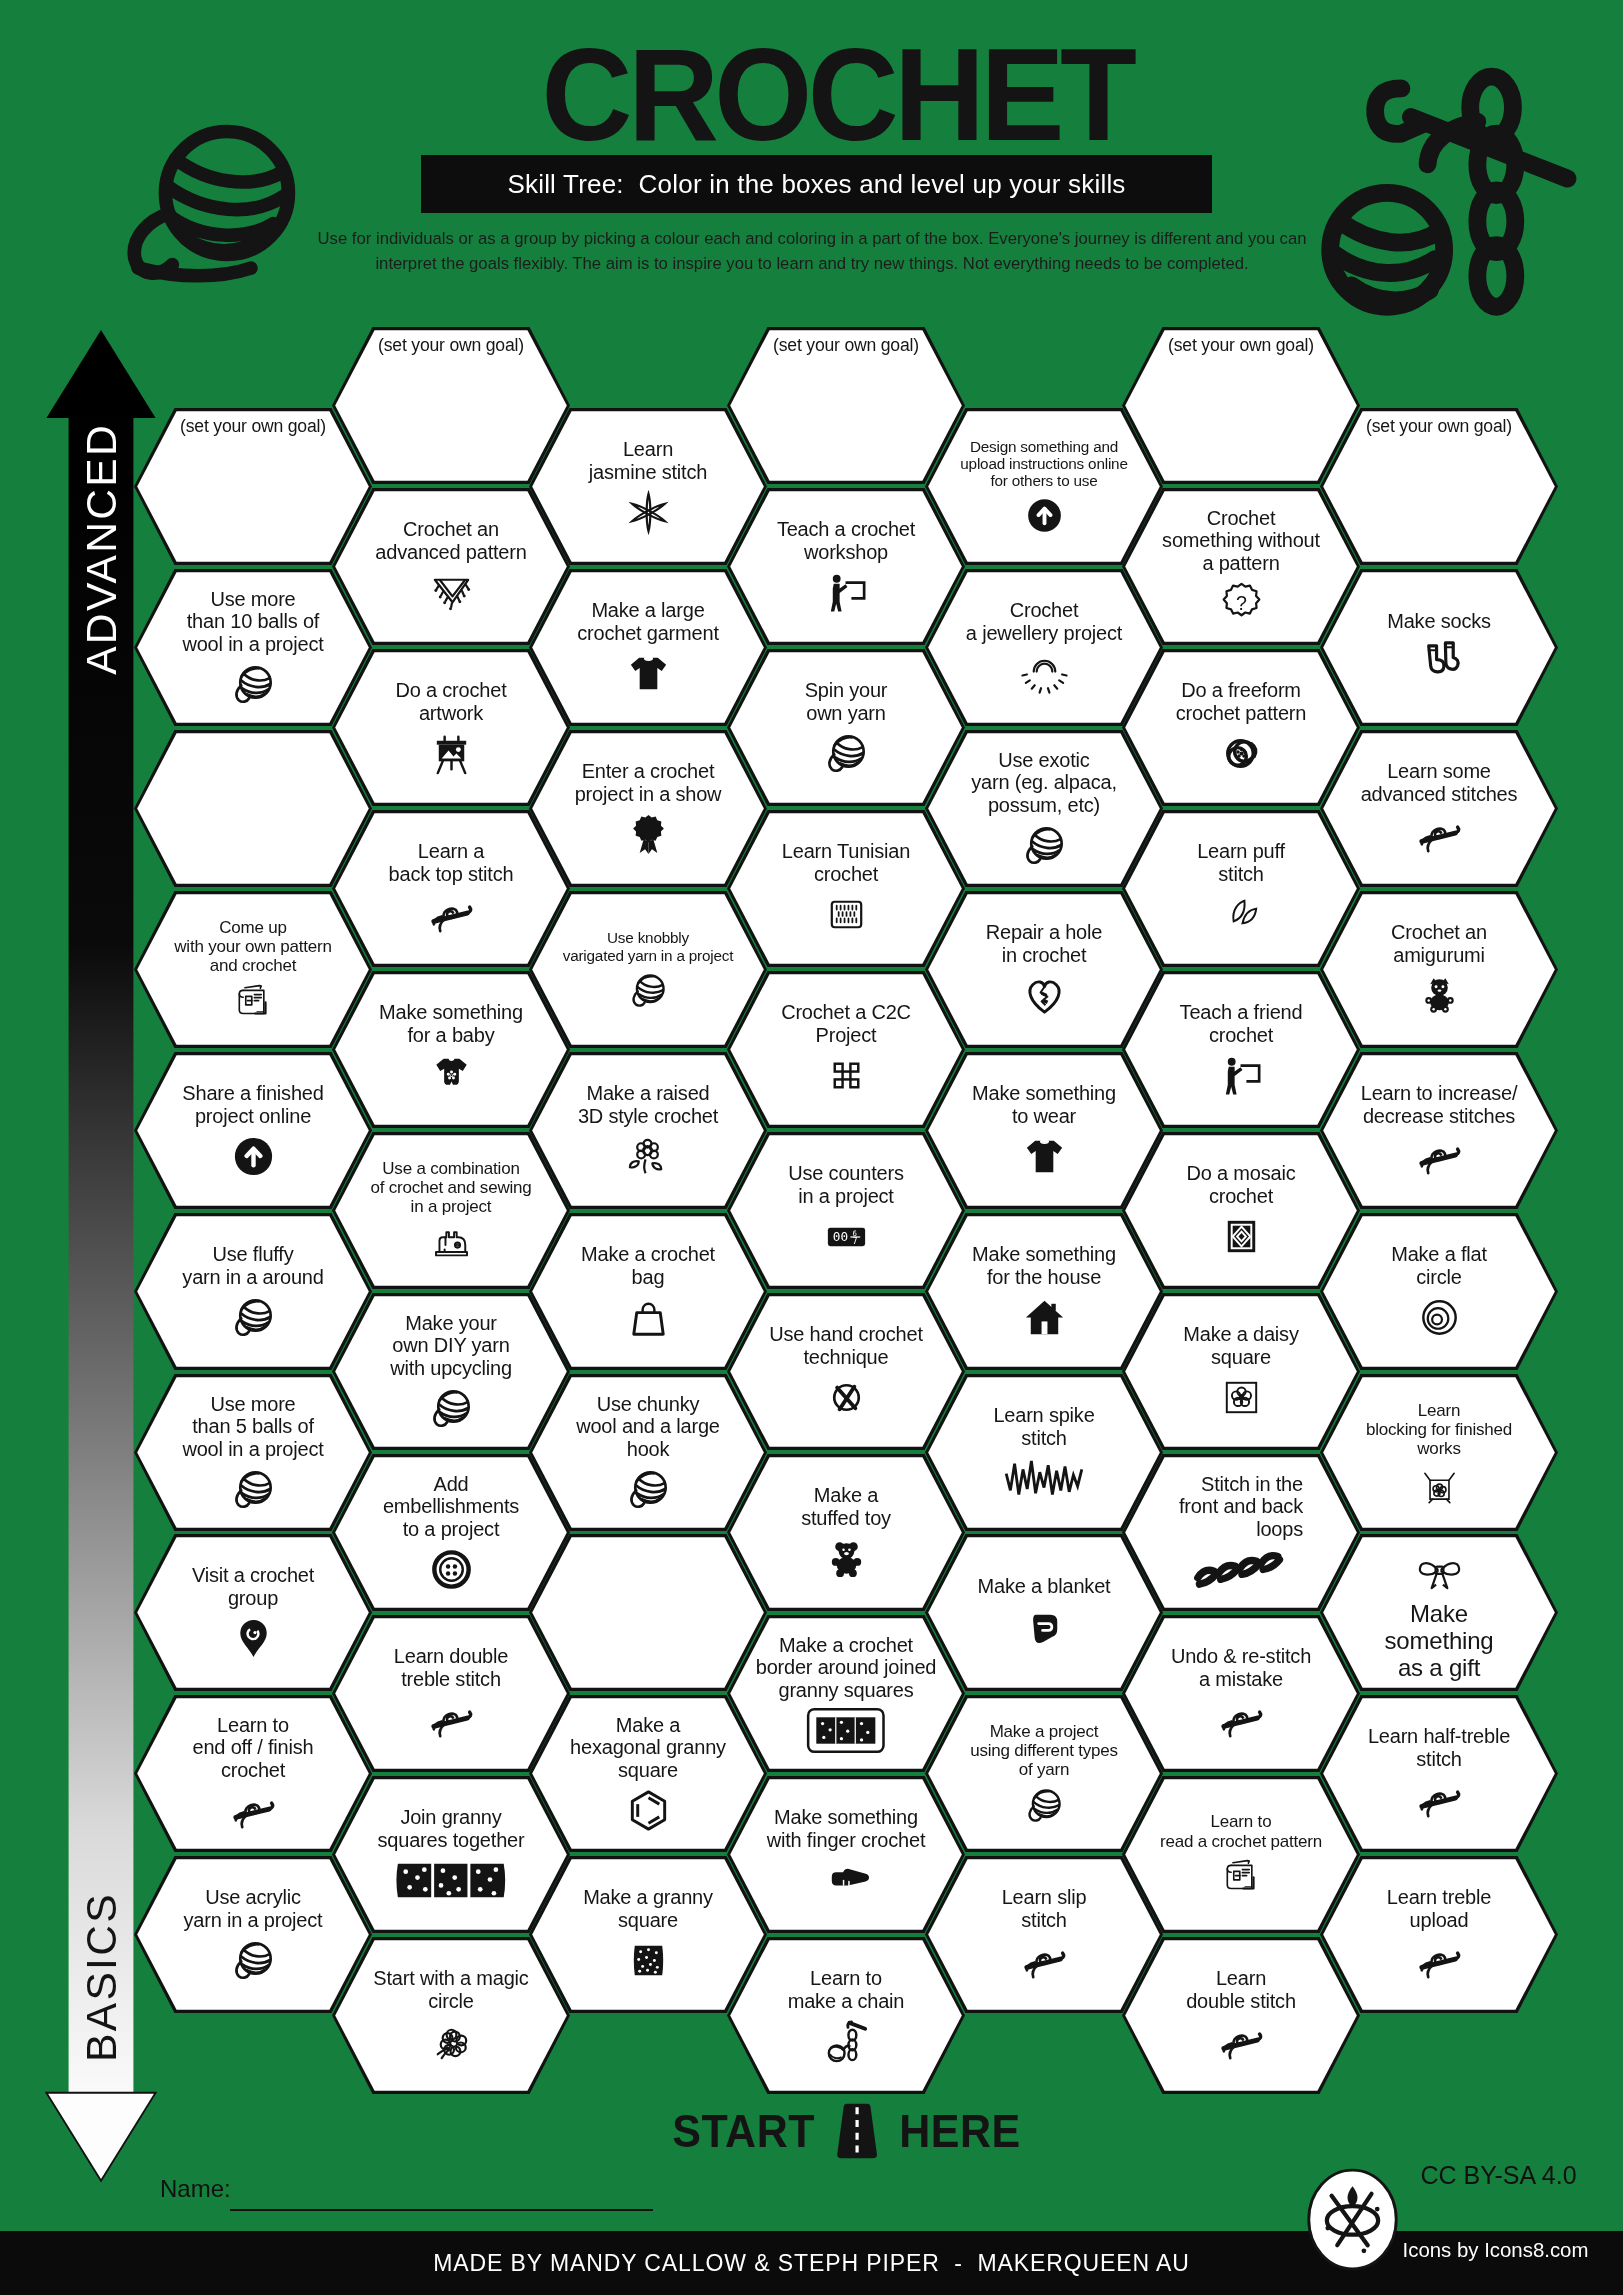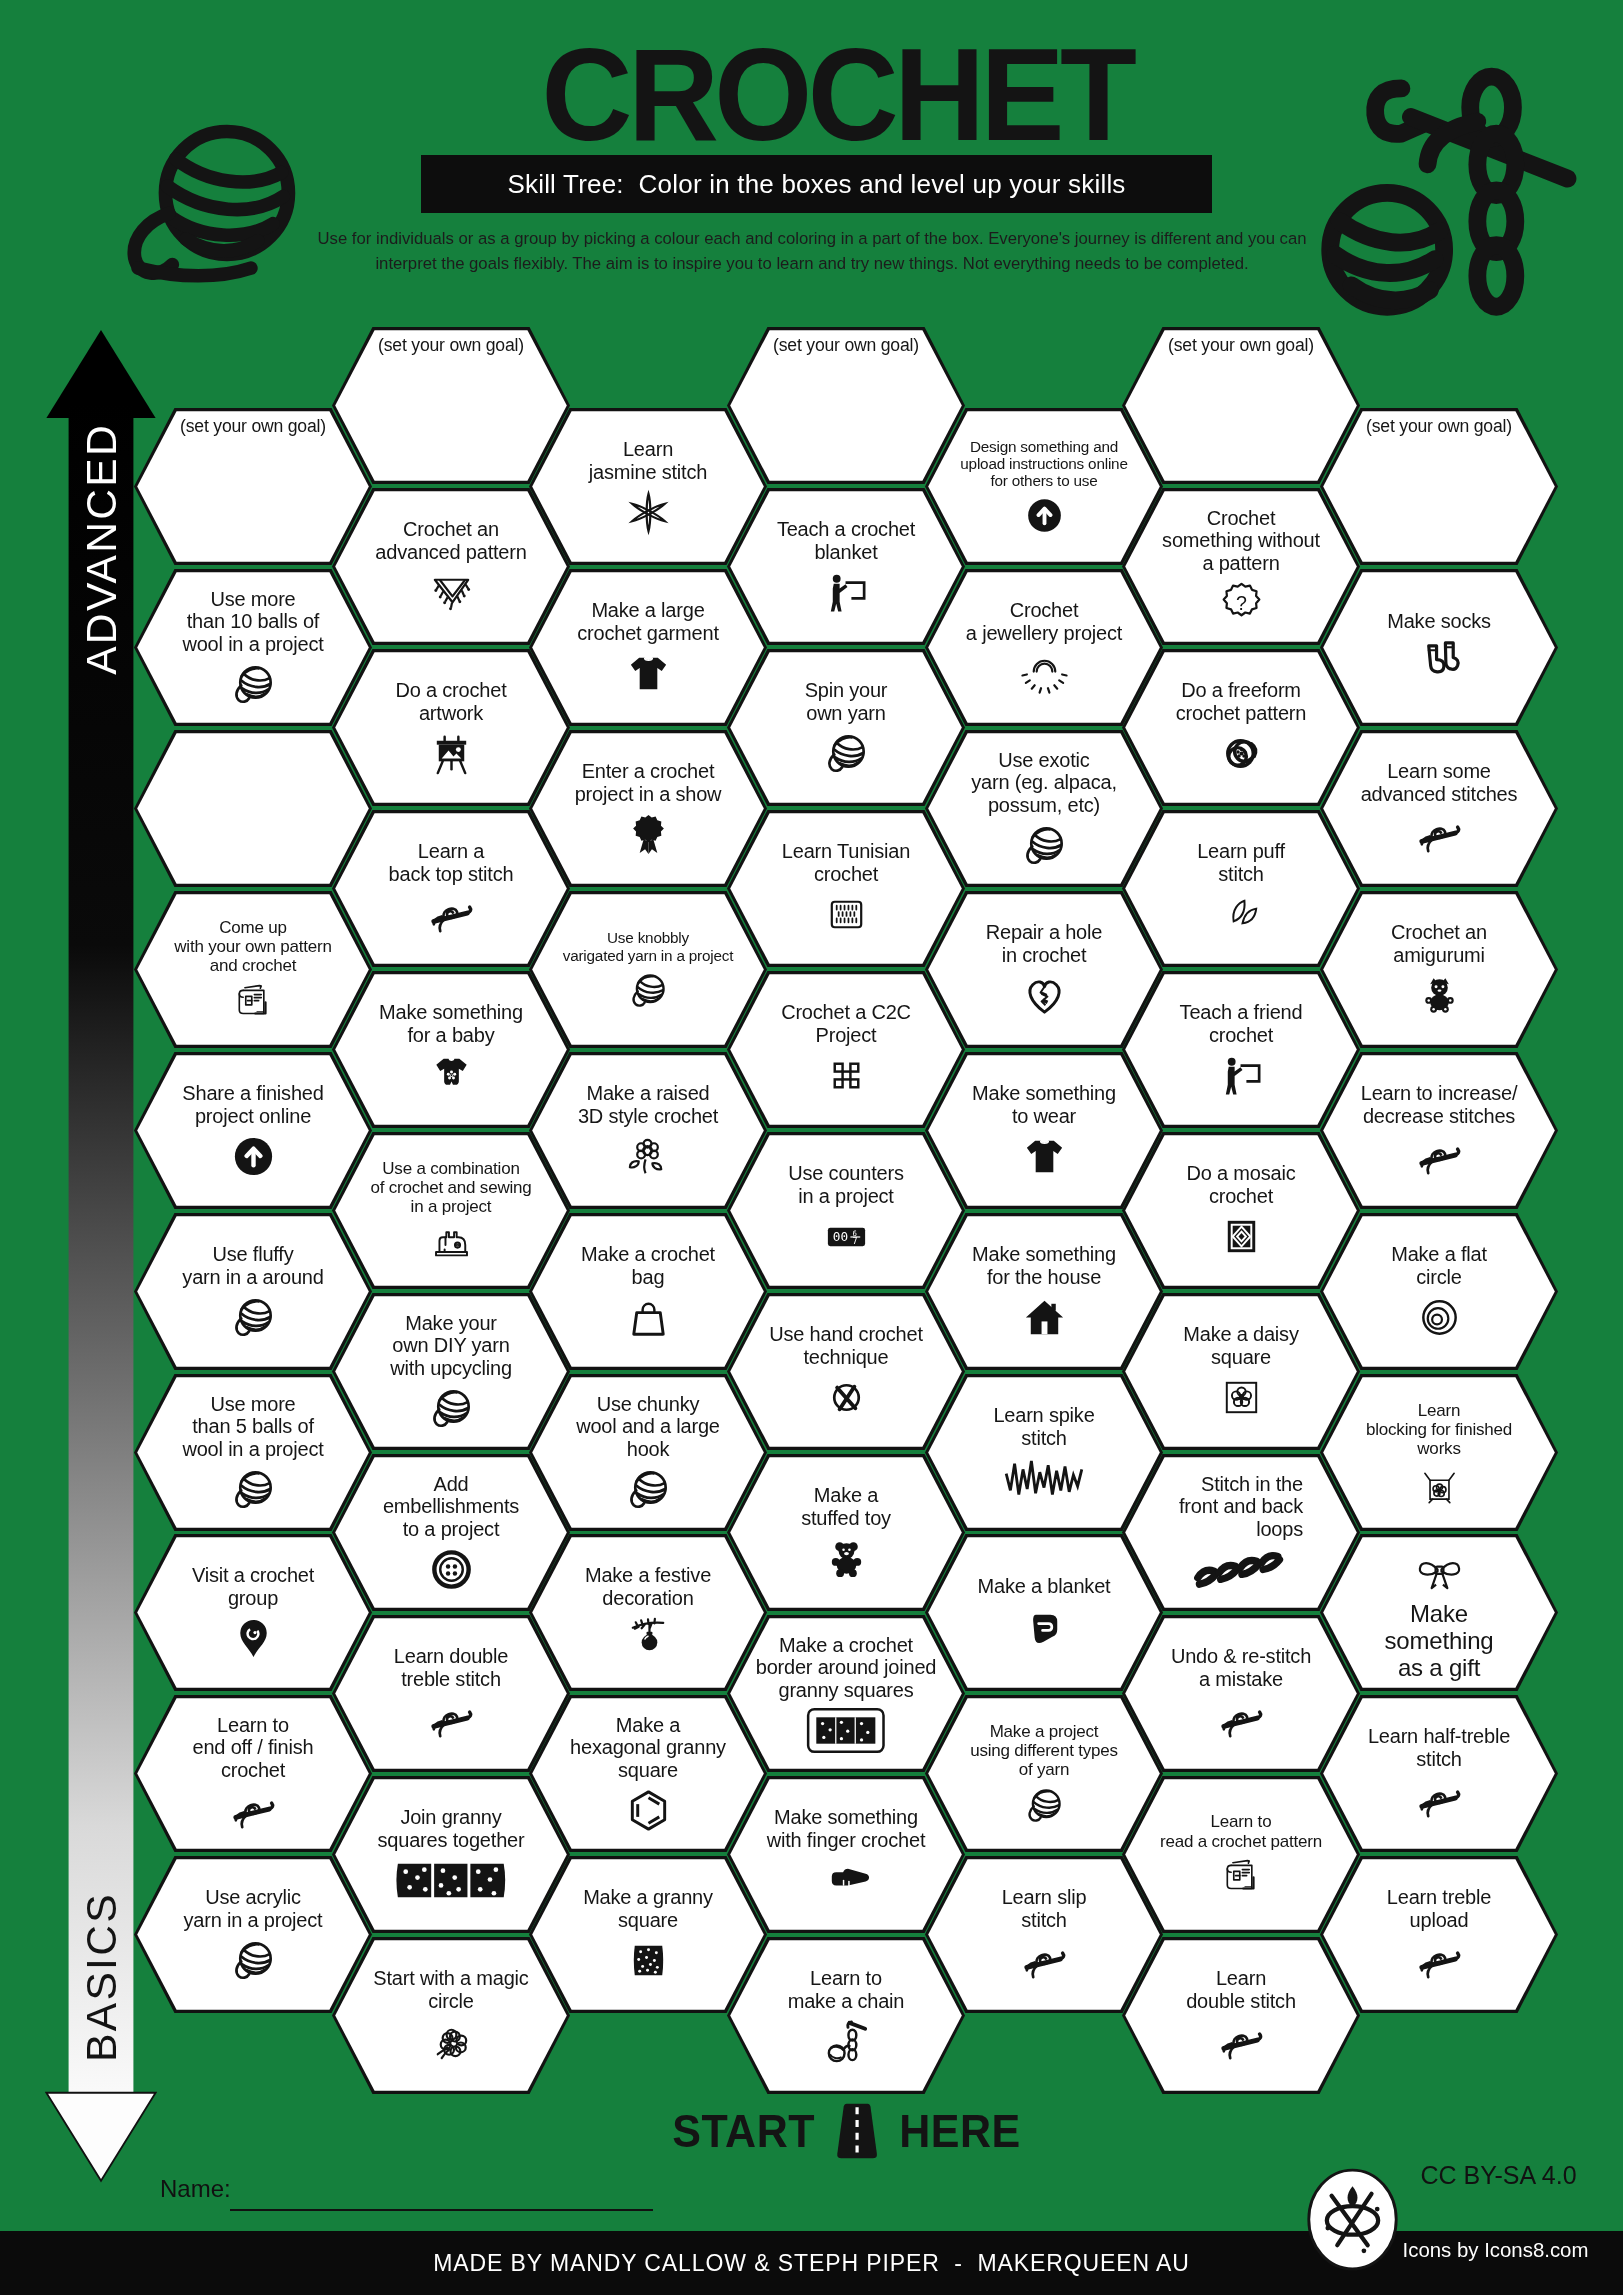--- a/index.html
+++ b/index.html
@@ -677,36 +677,20 @@
                 <path d="M25 52 C14 62 12 74 20 82 C27 88 37 85 41 78"></path>
               </g>
             </svg>
           </div>
         </div>
       </div>
       <div class="hex" style="left: 529px; top: 1534px;">
         <div class="shape">
           <div class="inner"></div>
         </div>
-        <div class="content">
-          <div class="hx-label" style="font-size: 20px;">Make a festive
-decoration</div>
-          <div class="hx-icon">
-            <svg viewBox="0 0 100 100">
-              <g stroke="#141414" fill="none" stroke-width="4.5" stroke-linecap="round">
-                <path d="M18 28 C36 20 58 16 80 18"></path>
-                <path d="M28 25 l-4 -8 M38 22 l-3 -9 M50 20 l-1 -9 M62 19 l1 -9 M30 26 l-8 4 M42 22 l-6 7 M56 20 l-3 8"></path>
-                <path d="M52 20 V40"></path>
-              </g>
-              <rect x="46" y="36" width="12" height="7" rx="2" fill="#141414"></rect>
-              <circle cx="52" cy="58" r="16" fill="#141414"></circle>
-              <path d="M42 52 a13 13 0 0 1 8 -7" stroke="#fff" stroke-width="3" fill="none"></path>
-            </svg>
-          </div>
-        </div>
       </div>
       <div class="hex" style="left: 529px; top: 1695px;">
         <div class="shape">
           <div class="inner"></div>
         </div>
         <div class="content">
           <div class="hx-label" style="font-size: 20px;">Make a
 hexagonal granny
 square</div>
           <div class="hx-icon">
@@ -756,21 +740,21 @@
         <div class="content goal">
           <div class="hx-label" style="font-size: 17.6px;">(set your own goal)</div>
         </div>
       </div>
       <div class="hex" style="left: 727px; top: 488px;">
         <div class="shape">
           <div class="inner"></div>
         </div>
         <div class="content">
           <div class="hx-label" style="font-size: 20px;">Teach a crochet
-blanket</div>
+workshop</div>
           <div class="hx-icon">
             <svg viewBox="0 0 100 100">
               <g fill="#141414">
                 <circle cx="30" cy="22" r="8"></circle>
                 <path d="M24 32 h12 v10 l12 -9 4 6 -16 12 v18 l4 20 h-7 l-4 -16 -4 16 h-7 l4 -20 v-27 z"></path>
               </g>
               <g fill="none" stroke="#141414" stroke-width="5.5">
                 <path d="M48 30 H86 V62 H60"></path>
               </g>
             </svg>

